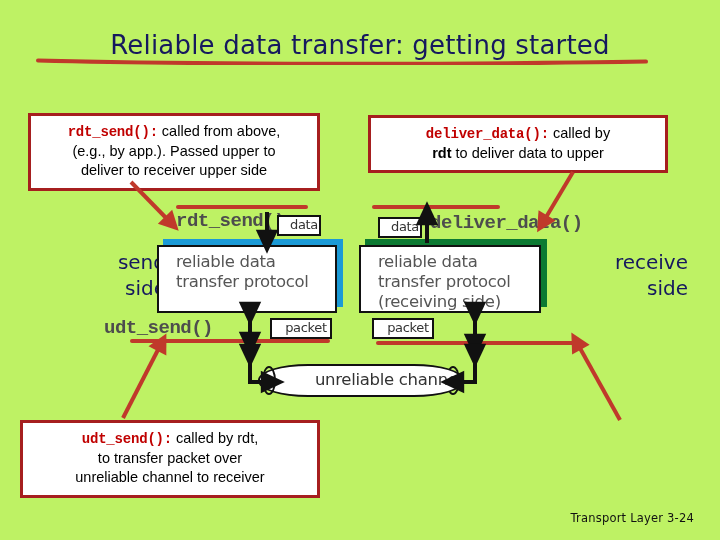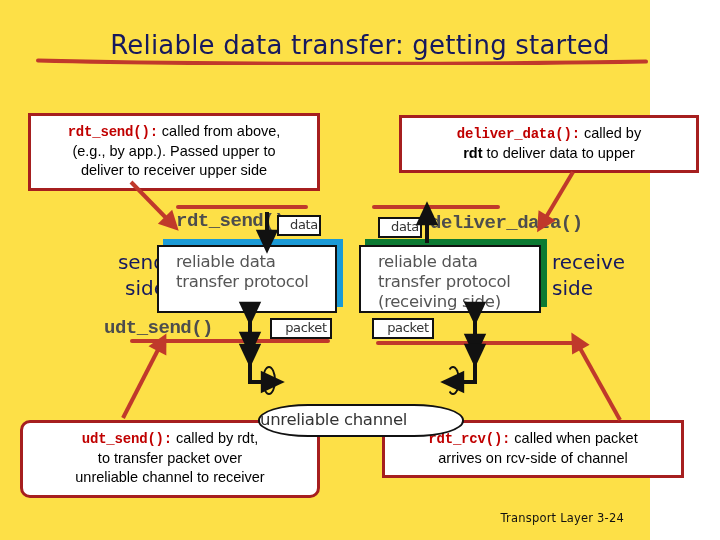--- a/index.html
+++ b/index.html
@@ -8,23 +8,23 @@
   }
   body {
     width: 720px;
     height: 540px;
     background: #ffffff;
     font-family: "Liberation Sans", sans-serif;
     overflow: hidden;
   }
   #slide {
     position: relative;
-    width: 650px;
+    width: 720px;
     height: 540px;
-    background: #fde047;
+    background: #bef264;
   }
 
   
   #title-wrap {
     position: absolute;
     left: 0;
     top: 30px;
     width: 720px;
     text-align: center;
   }
@@ -60,34 +60,34 @@
   .callout .mono {
     font-family: "Liberation Mono", monospace;
     font-weight: bold;
     color: #c00000;
     font-size: 14px;
     letter-spacing: -0.2px;
   }
   .callout b { font-weight: bold; }
 
   #callout-rdt-send  { left: 28px;  top: 113px; width: 292px; }
-  #callout-deliver   { left: 399px; top: 115px; width: 300px; }
-  #callout-udt-send  { left: 20px;  top: 420px; width: 300px; border-radius: 10px; }
+  #callout-deliver   { left: 368px; top: 115px; width: 300px; }
+  #callout-udt-send  { left: 20px;  top: 420px; width: 300px; }
   #callout-rdt-rcv   { left: 382px; top: 420px; width: 302px; }
 
   
   .side-label {
     position: absolute;
     color: #16195e;
     font-family: "DejaVu Sans", sans-serif;
     font-size: 20px;
     line-height: 1.28;
   }
   #label-send-side    { left: 56px;  top: 250px; width: 110px; text-align: right; }
-  #label-receive-side { left: 552px; top: 250px; width: 136px; text-align: left; }
+  #label-receive-side { left: 552px; top: 250px; width: 136px; text-align: right; }
 
   
   .fn-label {
     position: absolute;
     font-family: "Liberation Mono", monospace;
     font-size: 19px;
     font-weight: bold;
     color: #4d4d4d;
     white-space: nowrap;
     letter-spacing: -0.5px;
@@ -158,24 +158,23 @@
     top: 364px;
     width: 206px;
     height: 33px;
     box-sizing: border-box;
     border: 2.5px solid #111111;
     border-radius: 50px / 16px;
     background: #ffffff;
     font-family: "DejaVu Sans", sans-serif;
     font-size: 16.5px;
     color: #333333;
-    text-align: left;
+    text-align: right;
     line-height: 28px;
     letter-spacing: -0.3px;
-    margin-top: 40px;
   }
   #channel-cap-left {
     position: absolute;
     left: 262px;
     top: 366px;
     width: 14px;
     height: 29px;
     box-sizing: border-box;
     border: 2.5px solid #111111;
     border-radius: 50% / 50%;
@@ -237,24 +236,20 @@
     <span class="mono">deliver_data():</span><span> called by</span><br>
     <b>rdt</b><span> to deliver data to upper</span>
   </div>
 
   <div class="callout" id="callout-udt-send">
     <span class="mono">udt_send():</span><span> called by rdt,</span><br>
     <span>to transfer packet over</span><br>
     <span>unreliable channel to receiver</span>
   </div>
 
-  <div class="callout" id="callout-rdt-rcv">
-    <span class="mono">rdt_rcv():</span><span> called when packet</span><br>
-    <span>arrives on rcv-side of channel</span>
-  </div>
 
   <div class="side-label" id="label-send-side">
     <div>send</div>
     <div>side</div>
   </div>
   <div class="side-label" id="label-receive-side">
     <div>receive</div>
     <div>side</div>
   </div>
 

